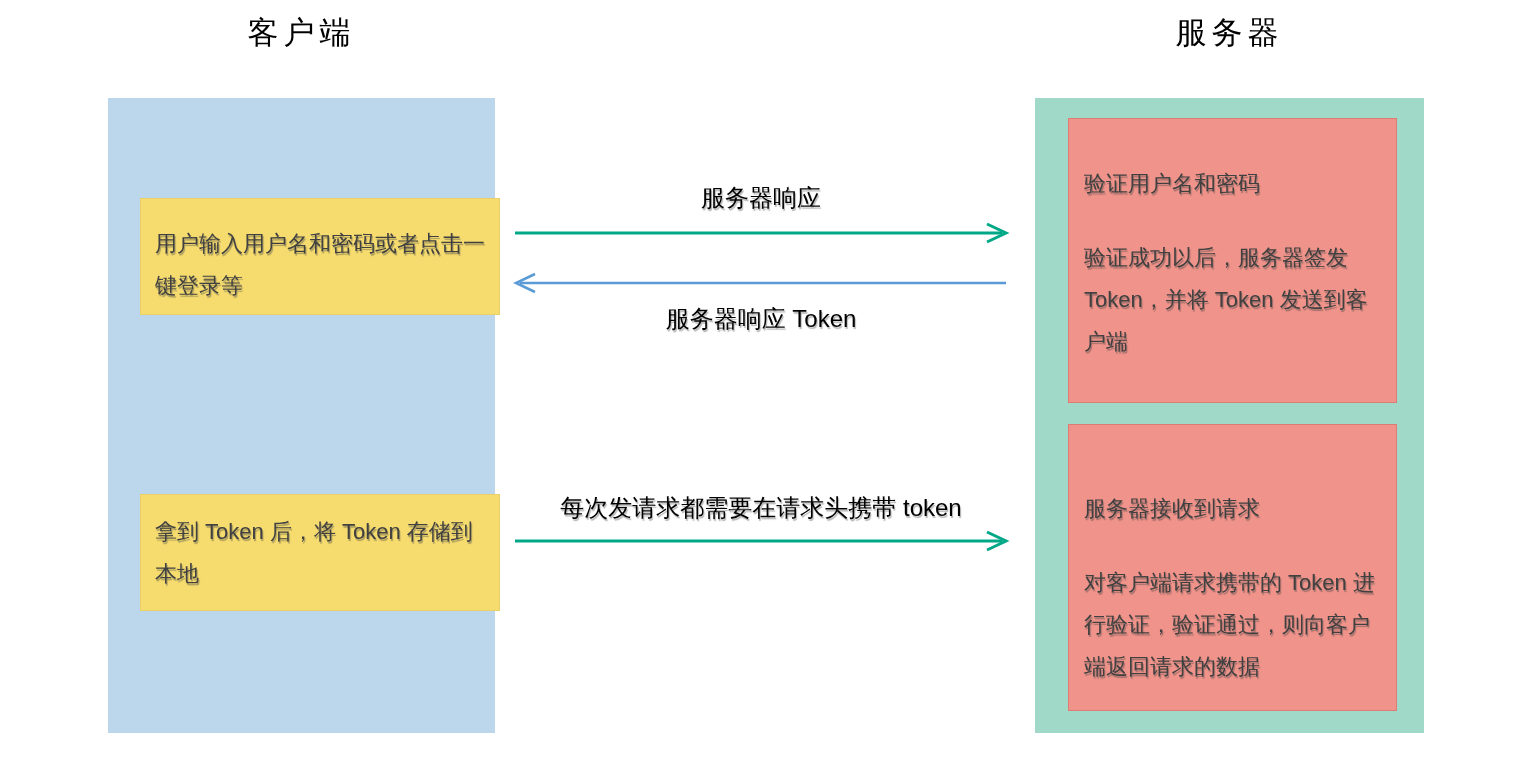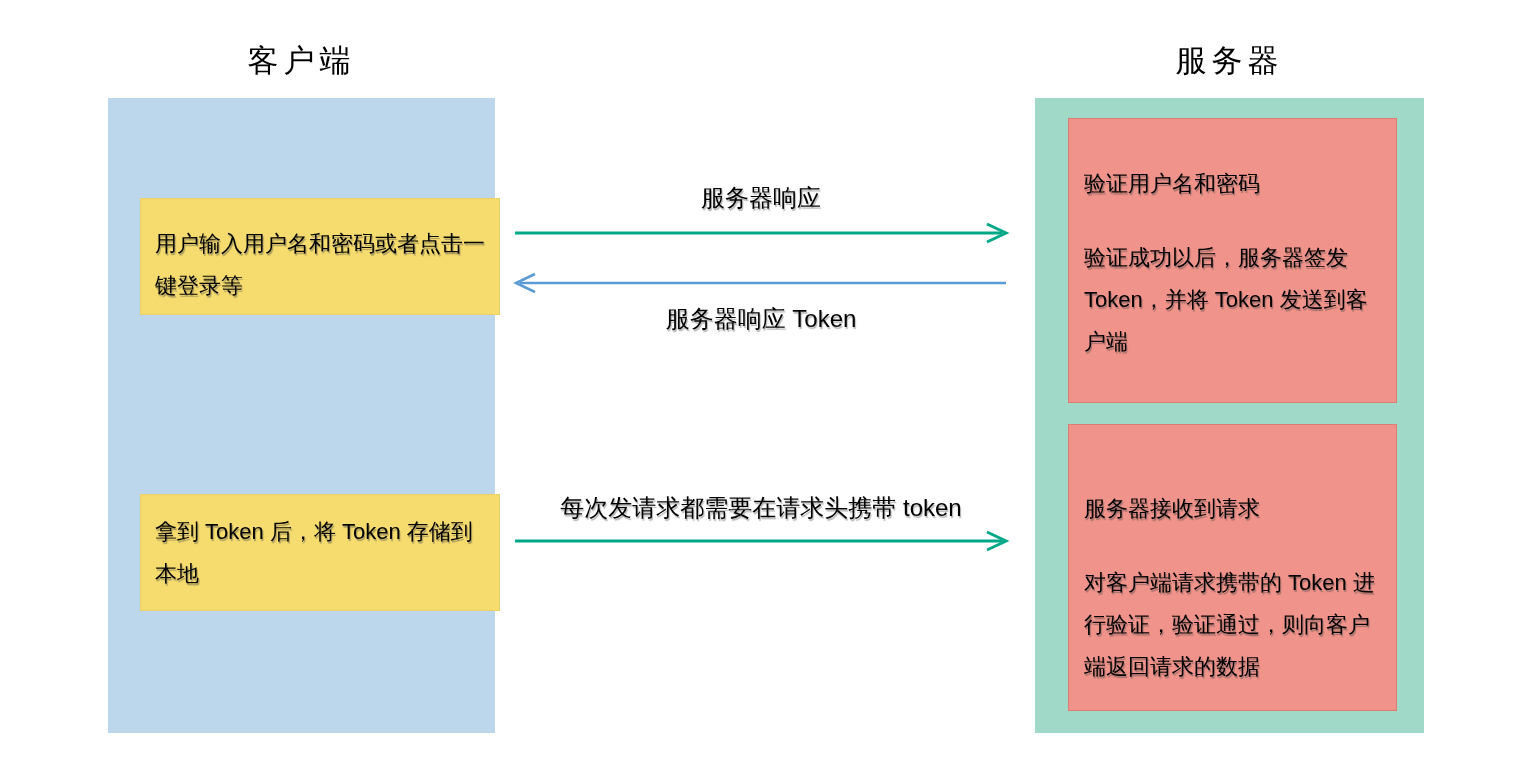--- a/index.html
+++ b/index.html
@@ -7,34 +7,34 @@
   body {
     position:relative;
     background:#ffffff;
     font-family:"Liberation Sans","DejaVu Sans",sans-serif;
     color:#000;
     overflow:hidden;
   }
   .canvas { position:absolute; inset:0; }
 
   .title {
-    position:absolute; top:40px;
+    position:absolute; top:12px;
     font-size:31px; letter-spacing:5px;
     text-align:center; color:#000;
   }
   .title.client { left:108px; width:387px; }
   .title.server { left:1035px; width:389px; }
 
   .panel { position:absolute; top:98px; height:635px; }
   .panel.client { left:108px; width:387px; background:#BCD6EC; }
   .panel.server { left:1035px; width:389px; background:#A0D9C7; }
 
   .box {
     position:absolute;
-    font-size:22px; line-height:42px; color:#000000;
+    font-size:22px; line-height:42px; color:#404040;
     text-shadow:1px 1.5px 1px rgba(70,70,70,0.45);
   }
   .ybox {
     left:140px; width:360px; height:117px;
     background:#F6DC6E; border:1px solid rgba(0,0,0,0.05);
     padding:24px 14px 0;
   }
   #ybox1 { top:198px; }
   #ybox2 { top:494px; padding-top:16px; }
 

